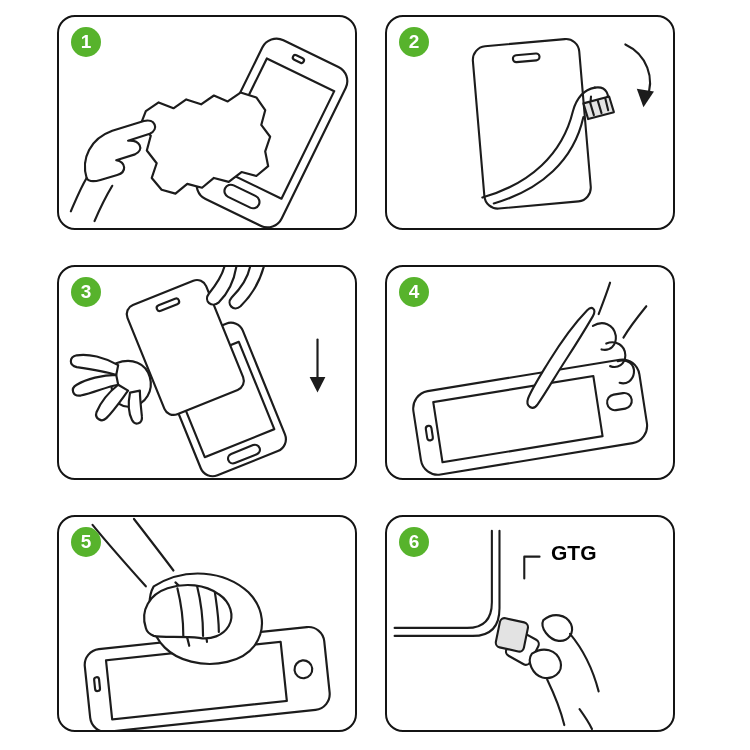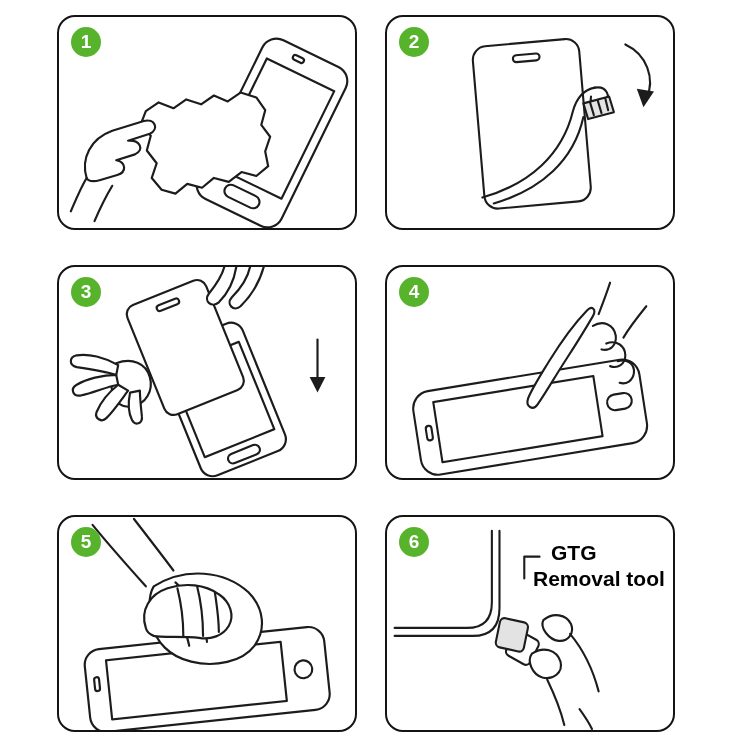--- a/index.html
+++ b/index.html
@@ -156,21 +156,20 @@
         <path d="M158,76 C160,90 162,102 162,116"></path>
         <path d="M34,8 C52,30 70,50 88,70"></path>
         <path d="M76,2 C90,20 104,38 116,54"></path>
       </g>
     </svg>
   </div>
 
   <div class="panel p6">
     <div class="badge">6</div>
     <div class="gtg-line1">GTG</div>
-    <div class="gtg-line2">Removal tool</div>
     <svg class="art" viewBox="0 0 300 215" preserveAspectRatio="none">
       <g>
         <path d="M118,14 L118,92 Q118,120 90,120 L8,120"></path>
         <path d="M110,14 L110,86 Q110,112 84,112 L8,112"></path>
       </g>
       <g>
         <rect class="fillw" x="128" y="118" width="28" height="28" rx="5" transform="rotate(28 142 132)"></rect>
         <rect class="gray" x="116" y="104" width="30" height="30" rx="5" transform="rotate(12 131 119)"></rect>
       </g>
       <g>

